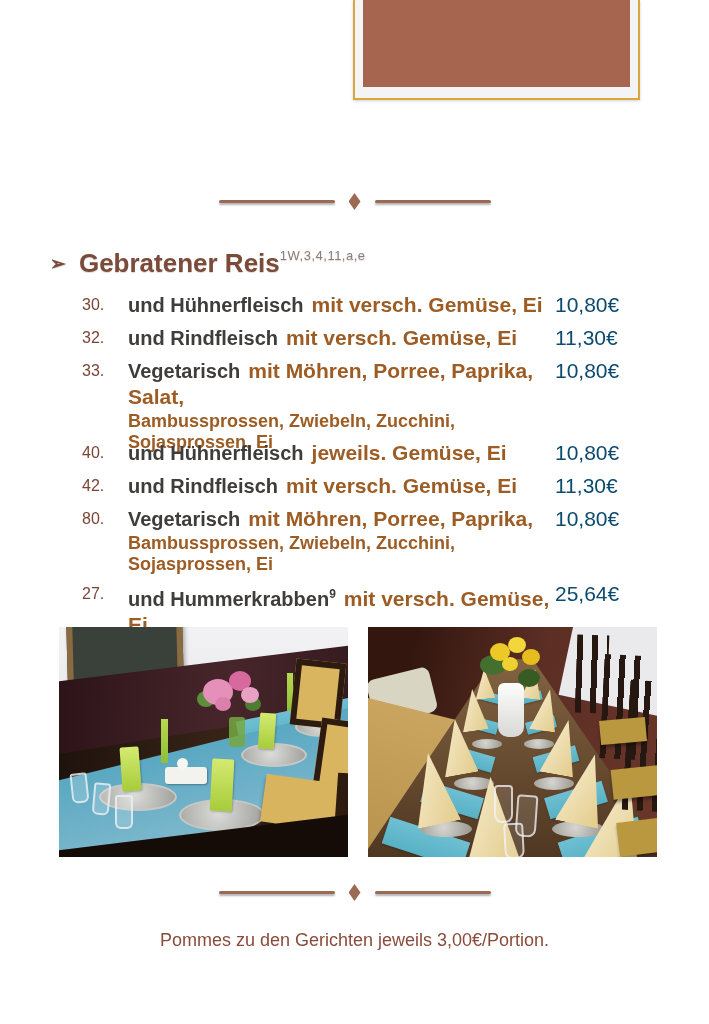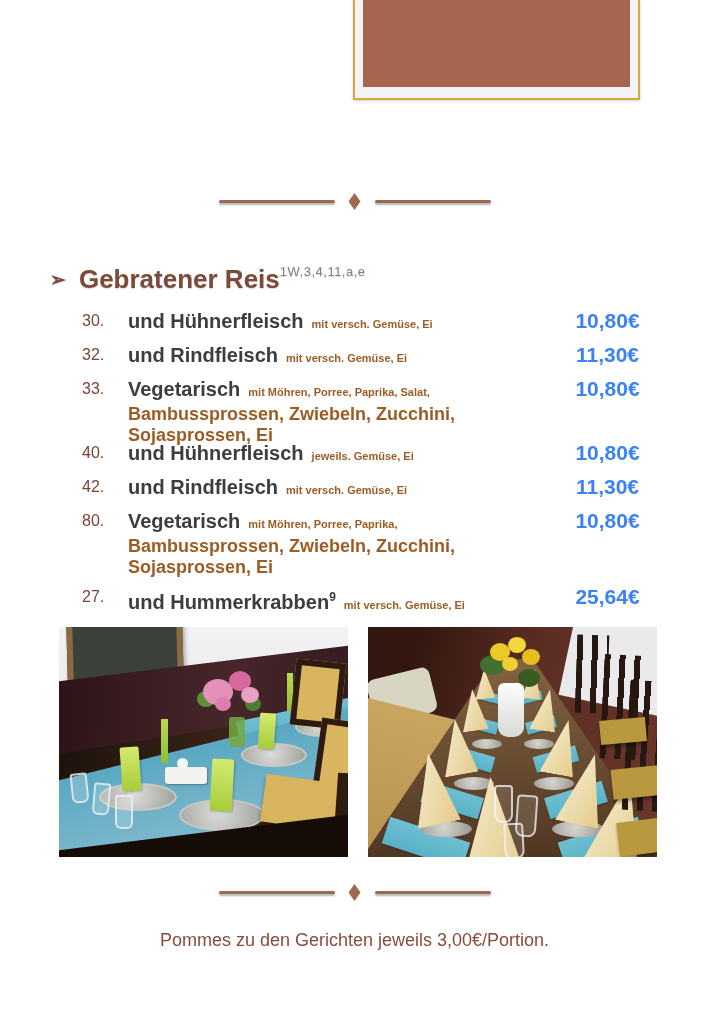--- a/index.html
+++ b/index.html
@@ -34,42 +34,42 @@
     box-shadow:0 2px 2px rgba(0,0,0,.3);
   }
   .diamond {
     width:12px; height:17px; background:#9c6a52;
     clip-path:polygon(50% 0,100% 50%,50% 100%,0 50%);
     filter:drop-shadow(0 2px 1px rgba(0,0,0,.3));
   }
 
   
   .menu-section { position:absolute; left:0; width:709px; }
-  .menu-section.s1 { top:256px; }
+  .menu-section.s1 { top:240px; }
   .menu-section.s2 { top:441px; }
   .sec-header {
     padding-left:50px; margin-bottom:13px;
     font-size:26px; font-weight:bold; color:#7b4a38; line-height:32px;
     text-shadow:0 1px 1px rgba(0,0,0,.15);
   }
   .sec-bullet { font-size:19px; margin-right:13px; color:#7b4a38; vertical-align:2px; }
   .sec-sup { font-size:13px; font-weight:normal; color:#8d7f78; vertical-align:12px; letter-spacing:.5px; }
 
   .row {
     display:flex; align-items:flex-start;
     padding-left:82px; padding-right:49px; margin-bottom:7px;
   }
   .num { flex:none; width:46px; font-size:16px; color:#7c4434; line-height:24px; }
   .dish { flex:1; line-height:24px; }
   .dname { font-size:20px; font-weight:bold; color:#3e3d3b; }
   .nsup { font-size:12px; font-weight:bold; color:#3e3d3b; vertical-align:8px; }
-  .desc { font-size:11px; font-weight:bold; color:#9d5c24; margin-left:8px; }
+  .desc { font-size:21px; font-weight:bold; color:#9d5c24; margin-left:8px; }
   .desc2 { display:block; font-size:18px; font-weight:bold; color:#9d5c24; line-height:21px; }
   .desc2:empty { display:none; }
-  .price { flex:none; width:105px; text-align:center; font-size:21px; font-weight:bold; color:#3b82f6; line-height:24px; }
+  .price { flex:none; width:105px; text-align:left; font-size:21px; font-weight:normal; color:#0c4a6e; line-height:24px; }
 
   
   .photo { position:absolute; top:627px; width:289px; height:230px; overflow:hidden; background:#e9e9ec; }
   .photo.left  { left:59px; }
   .photo.right { left:368px; }
   .photo div { position:absolute; }
 
   
   .lp-wall   { inset:0; background:linear-gradient(#f2f2f4,#e2e2e6 70%); }
   .lp-frame  { left:8px; top:-10px; width:104px; height:58px; background:#39413a;

